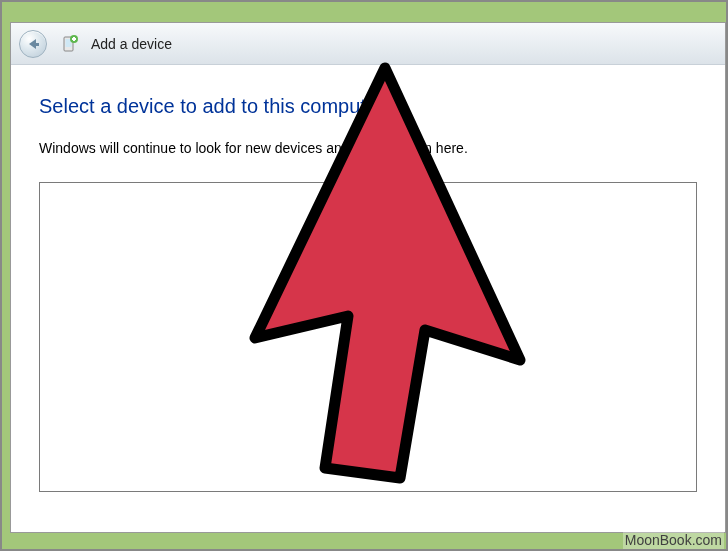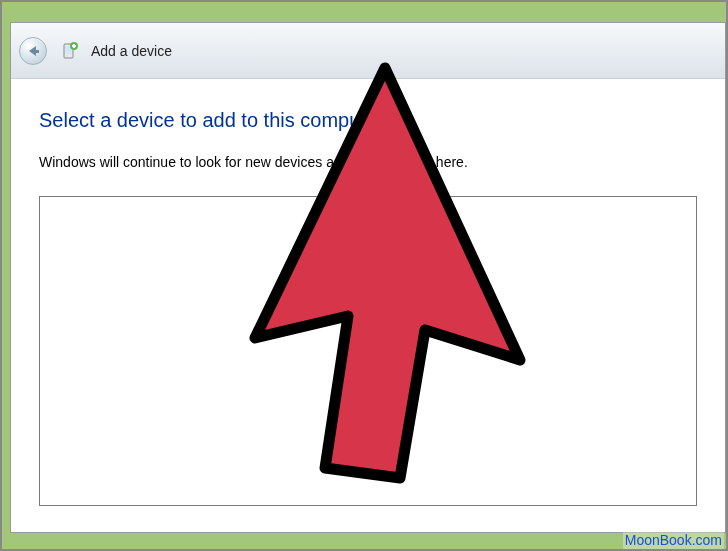--- a/index.html
+++ b/index.html
@@ -28,21 +28,21 @@
     .window {
       position: absolute;
       top: 22px;
       left: 10px;
       right: 2px;
       bottom: 18px;
       background: #fff;
       border: 1px solid #999;
     }
     .titlebar {
-      height: 56px;
+      height: 42px;
       background: linear-gradient(to bottom, #f7f9fb 0%, #e9eef2 50%, #dce3e9 100%);
       border-bottom: 1px solid #c8d0d8;
       display: flex;
       align-items: center;
       padding-left: 8px;
       gap: 12px;
     }
     .back-button {
       width: 28px;
       height: 28px;
@@ -110,21 +110,21 @@
       width: 330px;
       height: 460px;
       z-index: 50;
       pointer-events: none;
     }
     .watermark {
       position: absolute;
       bottom: 2px;
       right: 4px;
       font-size: 14px;
-      color: #1d4ed8;
+      color: #404040;
       font-family: Arial, sans-serif;
       z-index: 90;
       background: rgba(255,255,255,0.3);
       padding: 1px 2px;
     }
   </style>
 </head>
 <body>
 
 <div class="window">

